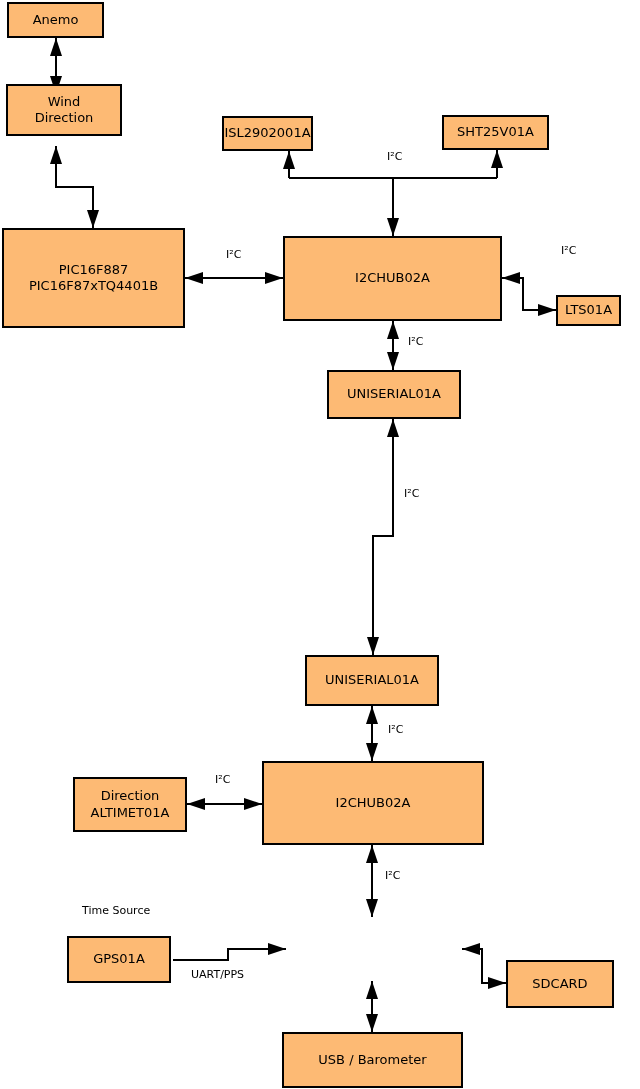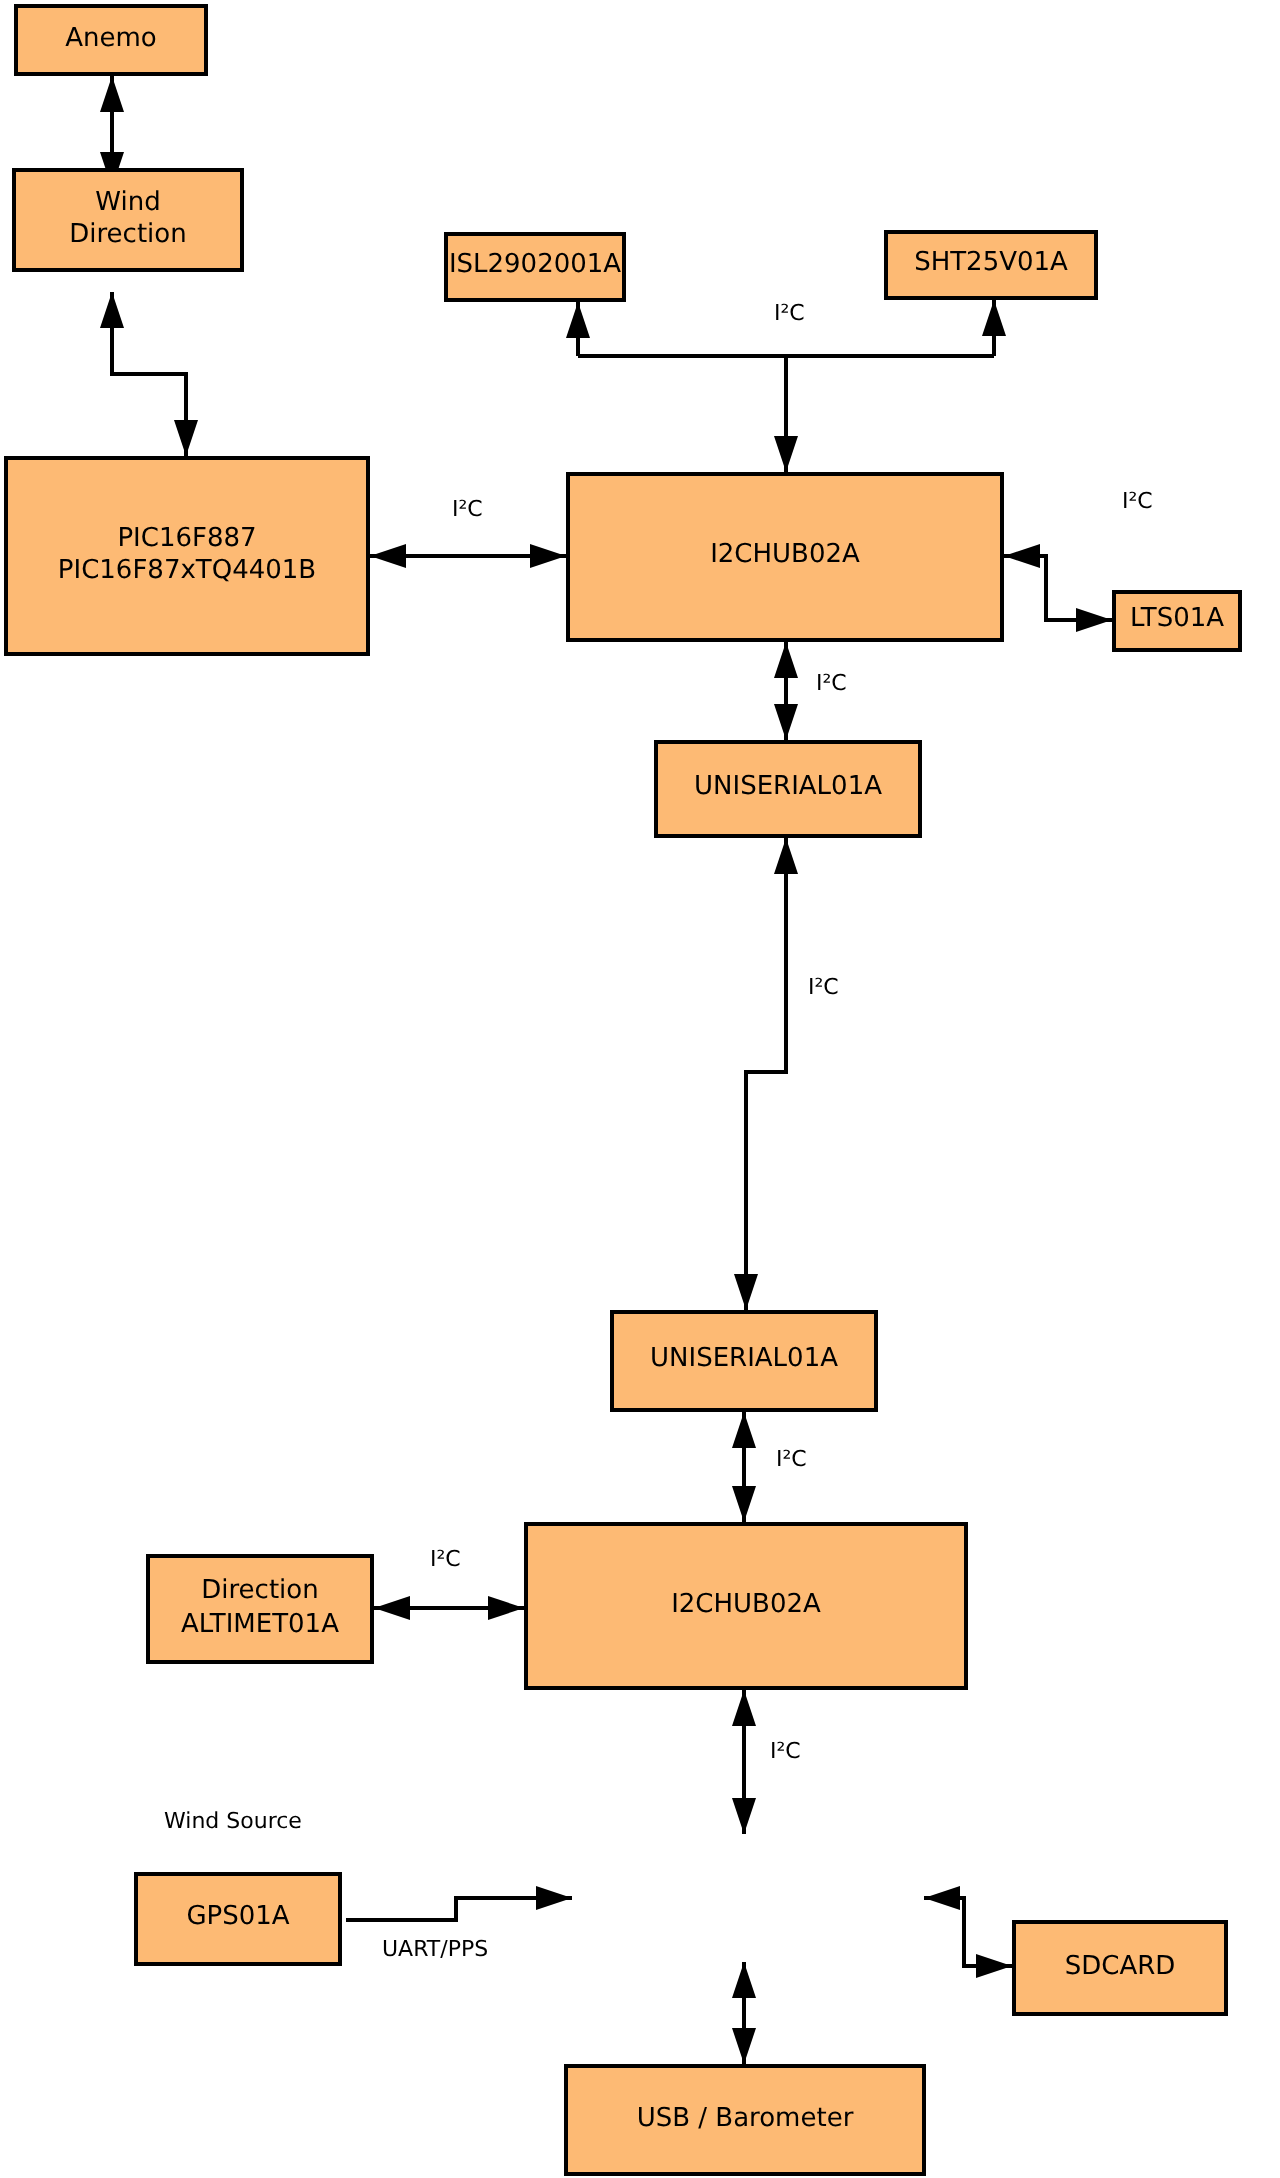--- a/index.html
+++ b/index.html
@@ -133,17 +133,17 @@
   <span class="flabel" style="left:408px;top:336px">I²C</span>
 
   <span class="flabel" style="left:404px;top:488px">I²C</span>
 
   <span class="flabel" style="left:388px;top:724px">I²C</span>
 
   <span class="flabel" style="left:215px;top:774px">I²C</span>
 
   <span class="flabel" style="left:385px;top:870px">I²C</span>
 
-  <span class="flabel" style="left:82px;top:905px">Wind Source</span>
+  <span class="flabel" style="left:82px;top:905px">Time Source</span>
 
   <span class="flabel" style="left:191px;top:969px">UART/PPS</span>
 
 </div>
 
 </body></html>

